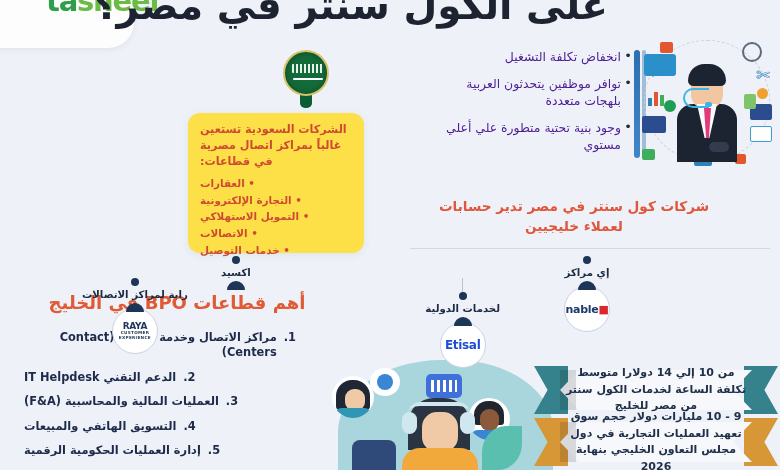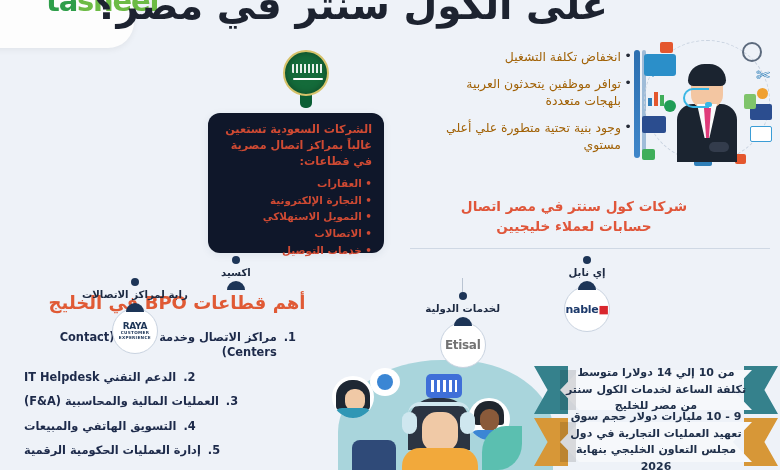--- a/index.html
+++ b/index.html
@@ -47,21 +47,21 @@
     direction: rtl;
   }
 
   
   .benefits {
     position: absolute; right: 148px; top: 48px;
     width: 200px; text-align: right; direction: rtl;
   }
   .benefits li {
     list-style: none; position: relative;
-    font-size: 12.4px; color: #a16207; font-weight: 500;
+    font-size: 12.4px; color: #4c1d95; font-weight: 500;
     line-height: 1.42; margin-bottom: 9px;
     padding-right: 11px;
   }
   .benefits li::before {
     content: "•"; position: absolute; right: 0; top: -1px;
     color: #242a36; font-size: 13px;
   }
   .bullet-divider {
     position: absolute; right: 140px; top: 50px;
     width: 6px; height: 108px;
@@ -132,25 +132,24 @@
     background: repeating-linear-gradient(90deg,#fff 0 2px,transparent 2px 4px);
     opacity: .9; border-radius: 1px;
   }
   .pin-sword {
     position: absolute; left: 8px; top: 26px; width: 30px; height: 2.4px;
     background: #fff; border-radius: 1px;
   }
   .sectors-card {
     position: absolute; left: 188px; top: 113px;
     width: 176px; height: 140px;
-    background: #0f172a; border-radius: 12px;
+    background: #fde047; border-radius: 12px;
     box-shadow: 0 2px 9px rgba(40,60,90,.08);
-    direction: rtl; text-align: right;
+    direction: rtl; text-align: left;
     padding: 9px 12px 8px;
-    margin-left: 20px;
   }
   .sectors-title {
     font-size: 11.2px; font-weight: 700; color: #cf4a33;
     line-height: 1.45; margin-bottom: 4px;
   }
   .sectors-card li {
     list-style: none; font-size: 10.4px; font-weight: 700;
     color: #cf4a33; line-height: 1.62; position: relative;
   }
   .sectors-card li::before { content: "• "; }
@@ -220,21 +219,21 @@
   .comp .cap { width: 18px; height: 9px; background: #1d3557; border-radius: 9px 9px 0 0; margin: 3px auto -4px; position: relative; z-index: 2;}
   .comp .circle {
     width: 46px; height: 46px; border-radius: 50%;
     background: #fff; border: 1.2px solid #c9d3e0;
     display: flex; align-items: center; justify-content: center;
     margin: 0 auto; overflow: hidden;
   }
   .lg { font-size: 11px; font-weight: 700; letter-spacing: -.3px; }
   .lg-nable { color: #1d3a6b; }
   .lg-nable b { color: #d9272e; }
-  .lg-etisal { color: #737373; font-size: 12px; }
+  .lg-etisal { color: #1d4ed8; font-size: 12px; }
   .lg-xceed  { color: #2f9fd4; font-size: 13px; }
   .lg-raya   { color: #1d3557; font-size: 9px; line-height:1.05; text-align:center;}
   .lg-raya .sub { font-size: 4.2px; letter-spacing: .3px; display:block; }
 
   
   .banner {
     position: absolute; width: 244px; height: 48px;
     display: flex; align-items: center; justify-content: center;
     direction: rtl; text-align: center;
   }
@@ -384,26 +383,26 @@
       </div>
     <div class="p-leaf"></div>
     <div class="p-main-hair"></div>
     <div class="p-main-face"></div>
     <div class="p-hp-band"></div>
     <div class="p-hp-l"></div>
     <div class="p-hp-r"></div>
     <div class="p-main-body"></div>
   </div>
 
-  <div class="comp-title">شركات كول سنتر في مصر اتصال حسابات لعملاء خليجيين</div>
+  <div class="comp-title">شركات كول سنتر في مصر تدير حسابات لعملاء خليجيين</div>
   <div class="comp-hr"></div>
 
   <div class="comp" style="right:170px; top:256px;">
     <div class="dot"></div>
-    <div class="cname">إي نابل</div>
+    <div class="cname">إي مراكز</div>
     <div class="cap"></div>
     <div class="circle">
       <span class="lg lg-nable"><b>■</b><span>nable</span></span>
     </div>
   </div>
 
   <div class="comp" style="right:280px; top:278px;">
     <div class="stick"></div>
     <div class="dot"></div>
     <div class="cname">لخدمات الدولية</div>

